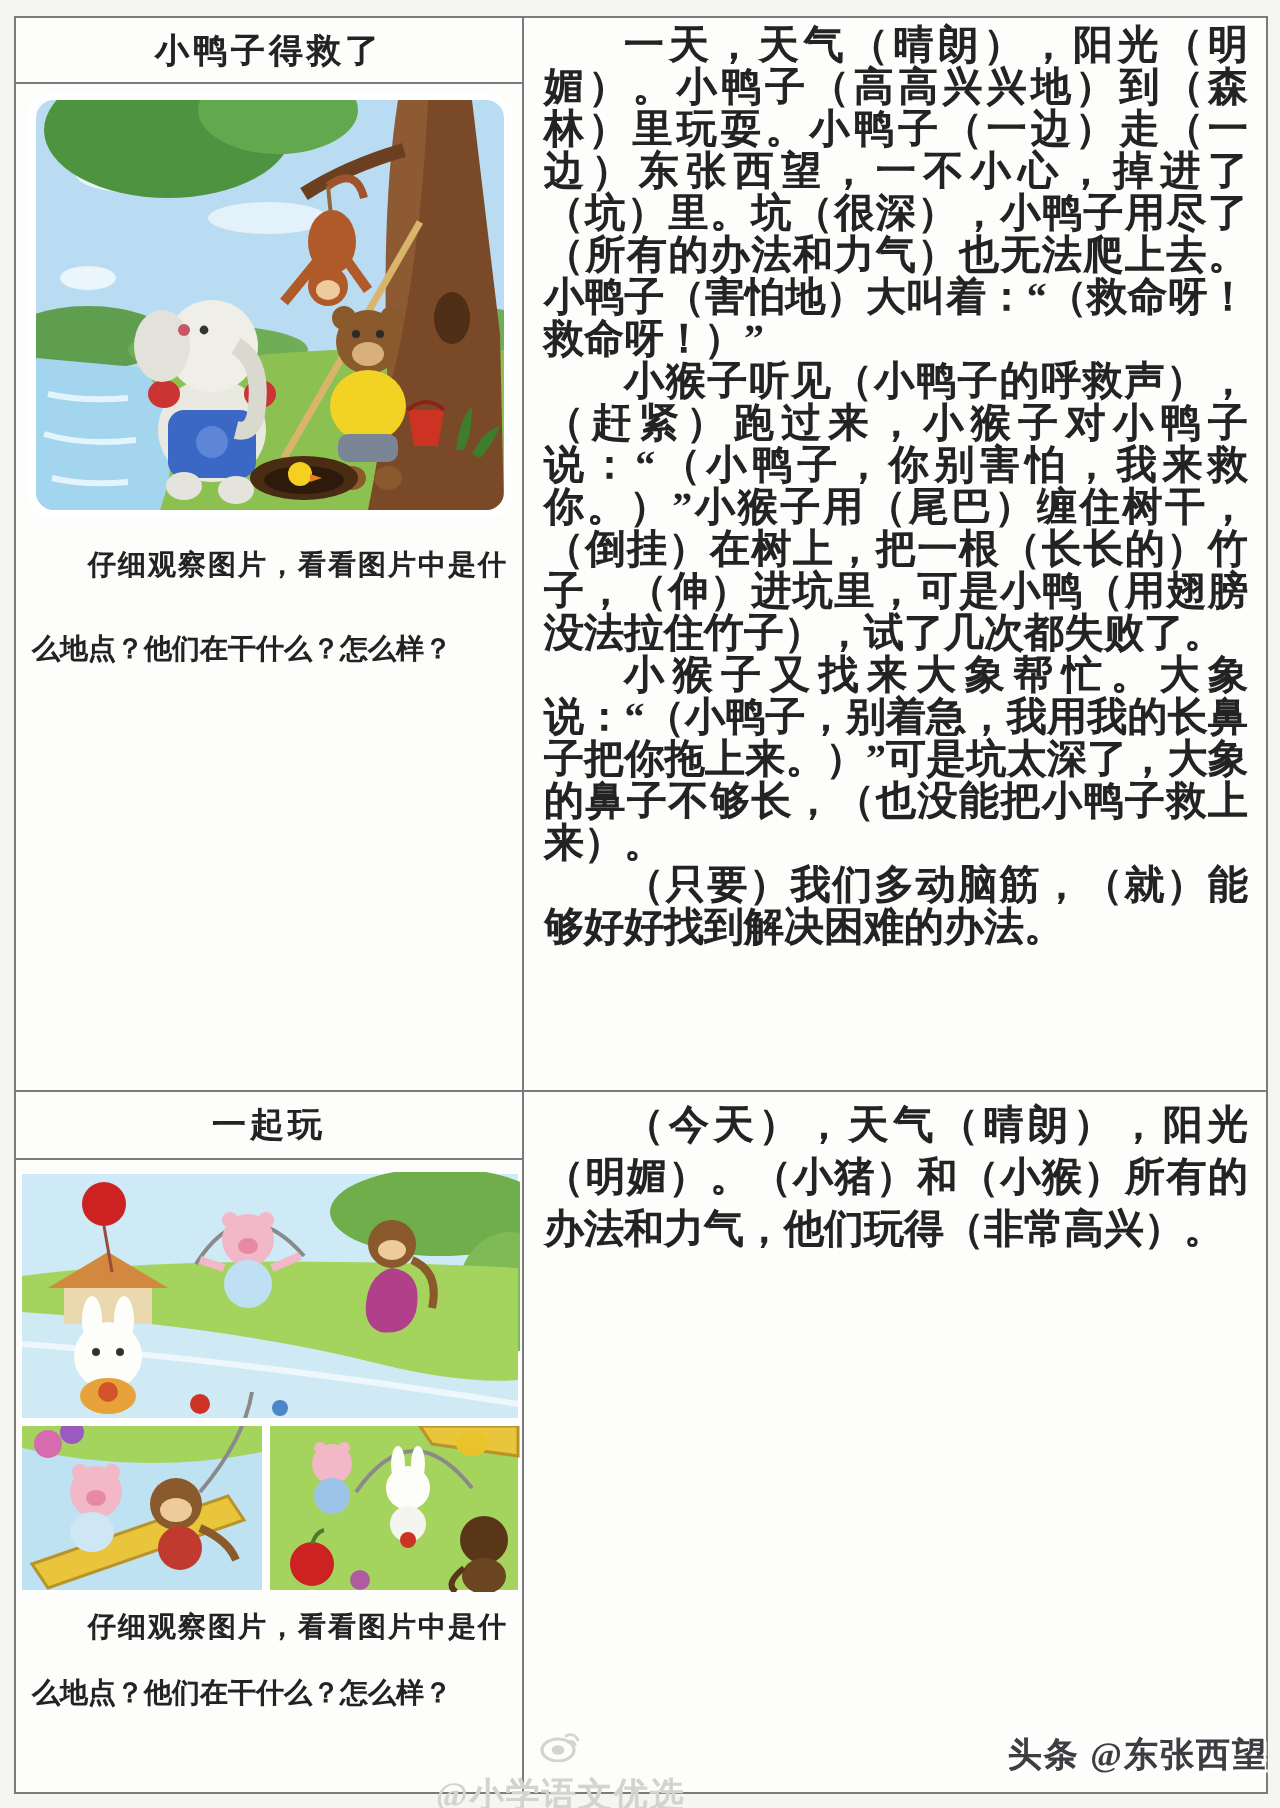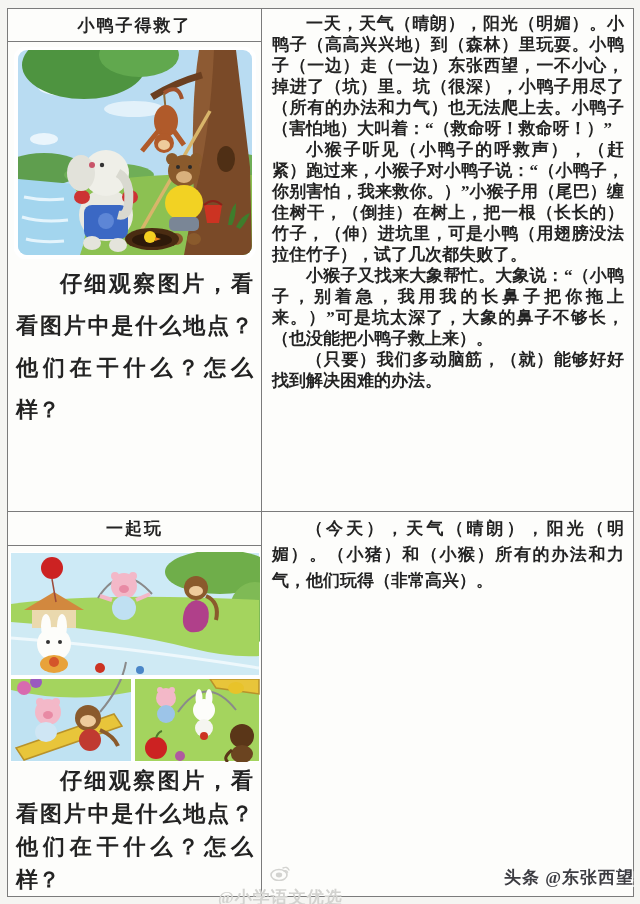--- a/index.html
+++ b/index.html
@@ -30,27 +30,27 @@
     border-bottom:1px solid #7b7b7b;
     font-family:Liberation Serif, serif;
   }
   .first  .title-cell { height:33px; }
   .second .title-cell { height:34px; }
   .figure { display:block; }
   .fig1 { width:242px; height:212px; margin-top:5px; }
   .fig2 { width:250px; height:210px; margin-top:6px; }
   .question {
     width:100%; padding:4px 8px 0 8px;
-    font-size:22px; font-weight:bold; text-indent:2em;
+    font-size:14px; font-weight:bold; text-indent:2em;
     text-align:justify;
   }
   .first  .question { line-height:42px; }
   .second .question { line-height:33px; padding-top:2px; }
   .story p {
-    font-size:17px; font-weight:bold; text-indent:2em;
+    font-size:20px; font-weight:bold; text-indent:2em;
     text-align:justify; text-justify:inter-ideograph;
   }
   .first  .story p { line-height:21px; }
   .second .story p { line-height:26px; }
   .wm-center {
     position:absolute; left:218px; top:864px;
     display:flex; align-items:center; gap:5px;
     color:#d3d3d0; font-size:17px; font-weight:bold; letter-spacing:1px;flex-direction:column;
   }
   .wm-center svg { display:block; }

